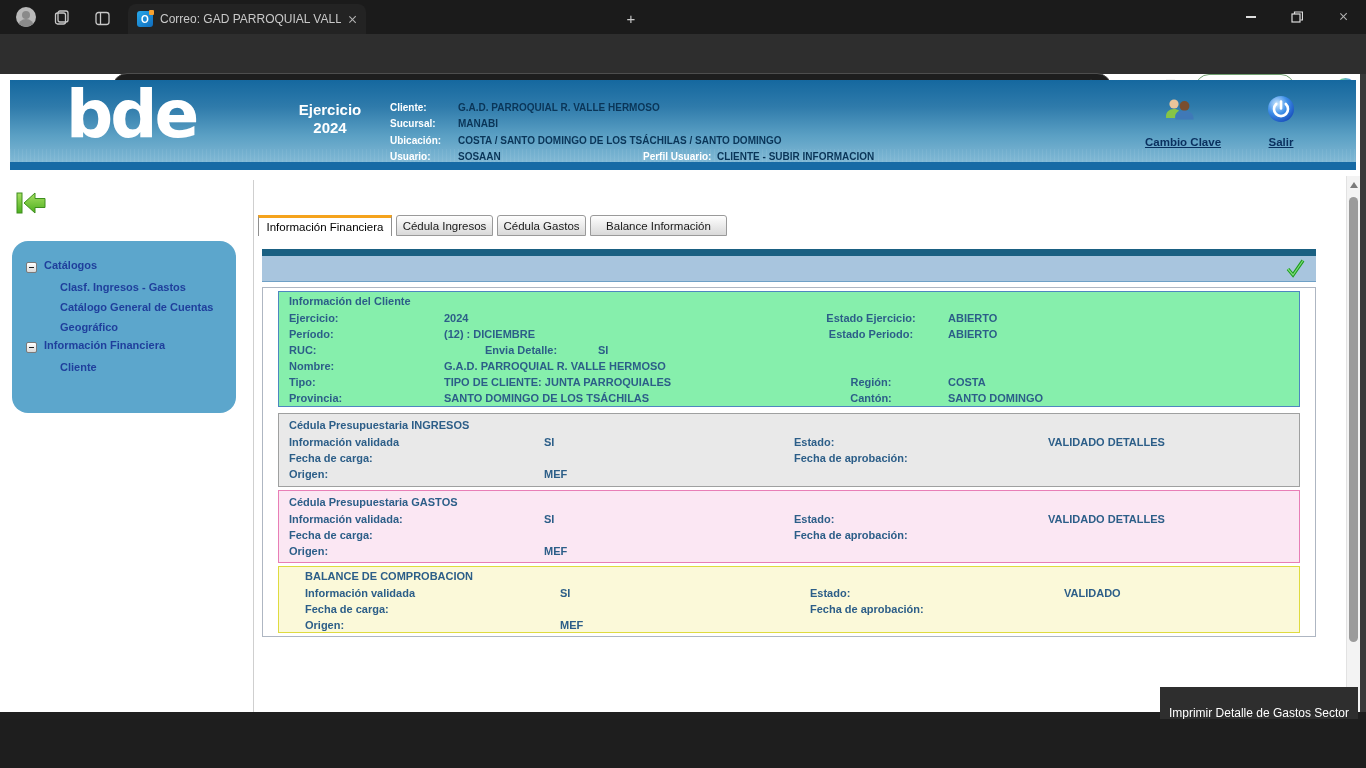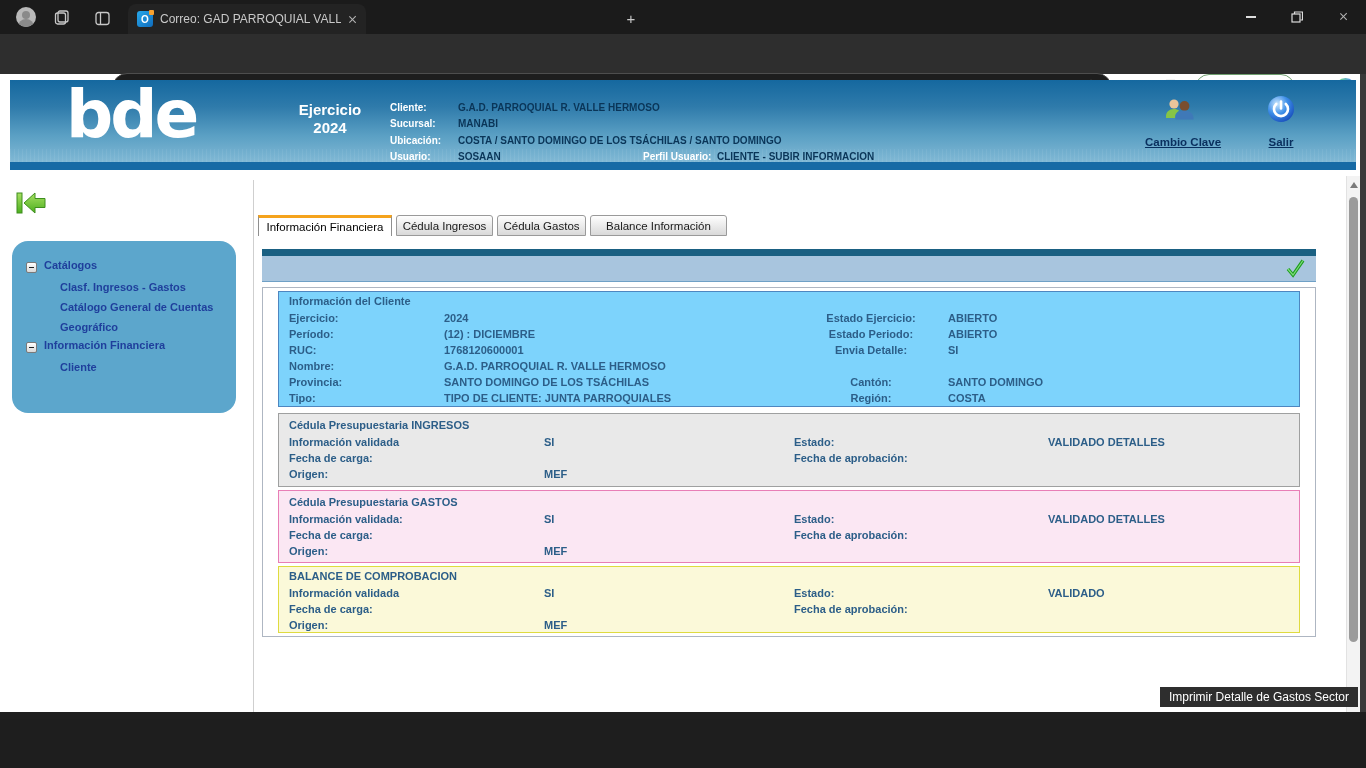--- a/index.html
+++ b/index.html
@@ -72,39 +72,39 @@
   .ptab.off{background:linear-gradient(#FEFEFE,#D9D9D9);border:1px solid #9a9a9a;border-radius:3px 3px 0 0;color:#1a1a1a;}
 
   
   .sbar{position:absolute;left:262px;top:249px;width:1054px;}
   .sbar .strip{height:7px;background:#1A6082;}
   .sbar .bar{height:25px;background:#A8C5DE;border-bottom:1px solid #6FA0C6;position:relative;}
   .checkwrap{position:absolute;right:10px;top:1px;}
   .outerbox{position:absolute;left:262px;top:287px;width:1054px;height:350px;border:1px solid #AEB6C2;
             box-sizing:border-box;background:#fff;}
   .panel{position:absolute;left:15px;width:1022px;box-sizing:border-box;}
-  .p-client{top:3px;height:116px;border:1px solid #4E86C0;background:#7dd3fc;}
+  .p-client{top:3px;height:116px;border:1px solid #4E86C0;background:#86efac;}
   .p-ing{top:125px;height:74px;border:1px solid #9FA0A0;background:#E9E9E9;}
   .p-gas{top:202px;height:73px;border:1px solid #E87EB6;background:#FBE7F3;}
-  .p-bal{top:278px;height:67px;border:1px solid #DFDB40;background:#FBF9D9;}
+  .p-bal{top:278px;height:67px;border:1px solid #DFDB40;background:#FBF9D9;padding-left:16px;}
   .pt{font:bold 11px "Liberation Sans",sans-serif;color:#2C5E88;white-space:nowrap;overflow:hidden;}
   .ptitle{padding:3px 0 0 10px;height:17px;}
   .stitle{padding:5px 0 0 10px;height:17px;}
   .prow{display:flex;height:16px;line-height:16px;padding-left:10px;}
   .cc1{width:155px;} .cc2{width:350px;} .cc3{width:154px;text-align:center;} .cc4{flex:1;}
   .sc1{width:255px;} .sc2{width:250px;} .sc3{width:254px;} .sc4{flex:1;}
 
   
   .scrollbar{position:absolute;left:1346px;top:176px;width:14px;height:536px;background:#F3F3F3;border-left:1px solid #e2e2e2;box-sizing:border-box;}
   .sb-up{position:absolute;left:3px;top:6px;width:0;height:0;border-left:4px solid transparent;border-right:4px solid transparent;border-bottom:6px solid #7a7a7a;}
   .sb-thumb{position:absolute;left:2px;top:21px;width:9px;height:445px;border-radius:5px;background:#9B9B9B;}
   .redge{position:absolute;left:1360px;top:74px;width:6px;height:638px;background:#3a3a3a;}
   .bedge{position:absolute;left:0;top:712px;width:1366px;height:7px;background:#1f1f1f;}
   .tooltip{position:absolute;right:8px;top:687px;height:20px;background:#2E2E2E;color:#fff;
-           font:12px "Liberation Sans",sans-serif;display:flex;align-items:center;padding:0 9px;}
+           font:12px "Liberation Sans",sans-serif;display:flex;align-items:center;padding:16px 9px;}
 
   
   .taskbar{position:absolute;left:0;top:719px;width:1366px;height:49px;background:#1E1E1E;}
   .ticon{position:absolute;top:731px;width:26px;height:26px;}
   .ic-chrome{position:relative;border-radius:50%;width:26px;height:26px;
              background:conic-gradient(from -50deg,#EA4335 0 33%,#34A853 33% 66%,#FBBC05 66% 100%);}
   .ic-chrome::before{content:"";position:absolute;left:7px;top:7px;width:12px;height:12px;border-radius:50%;background:#fff;}
   .ic-chrome::after{content:"";position:absolute;left:9.5px;top:9.5px;width:7px;height:7px;border-radius:50%;background:#4285F4;}
 </style>
 </head>
@@ -297,42 +297,41 @@
           <span class="cc4 pt">ABIERTO</span>
         </div>
       <div class="prow">
           <span class="cc1 pt">Período:</span>
           <span class="cc2 pt">(12) : DICIEMBRE</span>
           <span class="cc3 pt">Estado Periodo:</span>
           <span class="cc4 pt">ABIERTO</span>
         </div>
       <div class="prow">
           <span class="cc1 pt">RUC:</span>
-          <span class="cc2 pt">1768120600001</span>
           <span class="cc3 pt">Envia Detalle:</span>
           <span class="cc4 pt">SI</span>
         </div>
       <div class="prow">
           <span class="cc1 pt">Nombre:</span>
           <span class="cc2 pt">G.A.D. PARROQUIAL R. VALLE HERMOSO</span>
           <span class="cc3 pt"></span>
           <span class="cc4 pt"></span>
         </div>
       <div class="prow">
+          <span class="cc1 pt">Tipo:</span>
+          <span class="cc2 pt">TIPO DE CLIENTE: JUNTA PARROQUIALES</span>
+          <span class="cc3 pt">Región:</span>
+          <span class="cc4 pt">COSTA</span>
+        </div>
+      <div class="prow">
           <span class="cc1 pt">Provincia:</span>
           <span class="cc2 pt">SANTO DOMINGO DE LOS TSÁCHILAS</span>
           <span class="cc3 pt">Cantón:</span>
           <span class="cc4 pt">SANTO DOMINGO</span>
         </div>
-      <div class="prow">
-          <span class="cc1 pt">Tipo:</span>
-          <span class="cc2 pt">TIPO DE CLIENTE: JUNTA PARROQUIALES</span>
-          <span class="cc3 pt">Región:</span>
-          <span class="cc4 pt">COSTA</span>
-        </div>
     </div>
 
     <div class="panel p-ing">
       <div class="pt stitle">Cédula Presupuestaria INGRESOS</div>
       <div class="prow">
           <span class="sc1 pt">Información validada</span>
           <span class="sc2 pt">SI</span>
           <span class="sc3 pt">Estado:</span>
           <span class="sc4 pt">VALIDADO DETALLES</span>
         </div>

